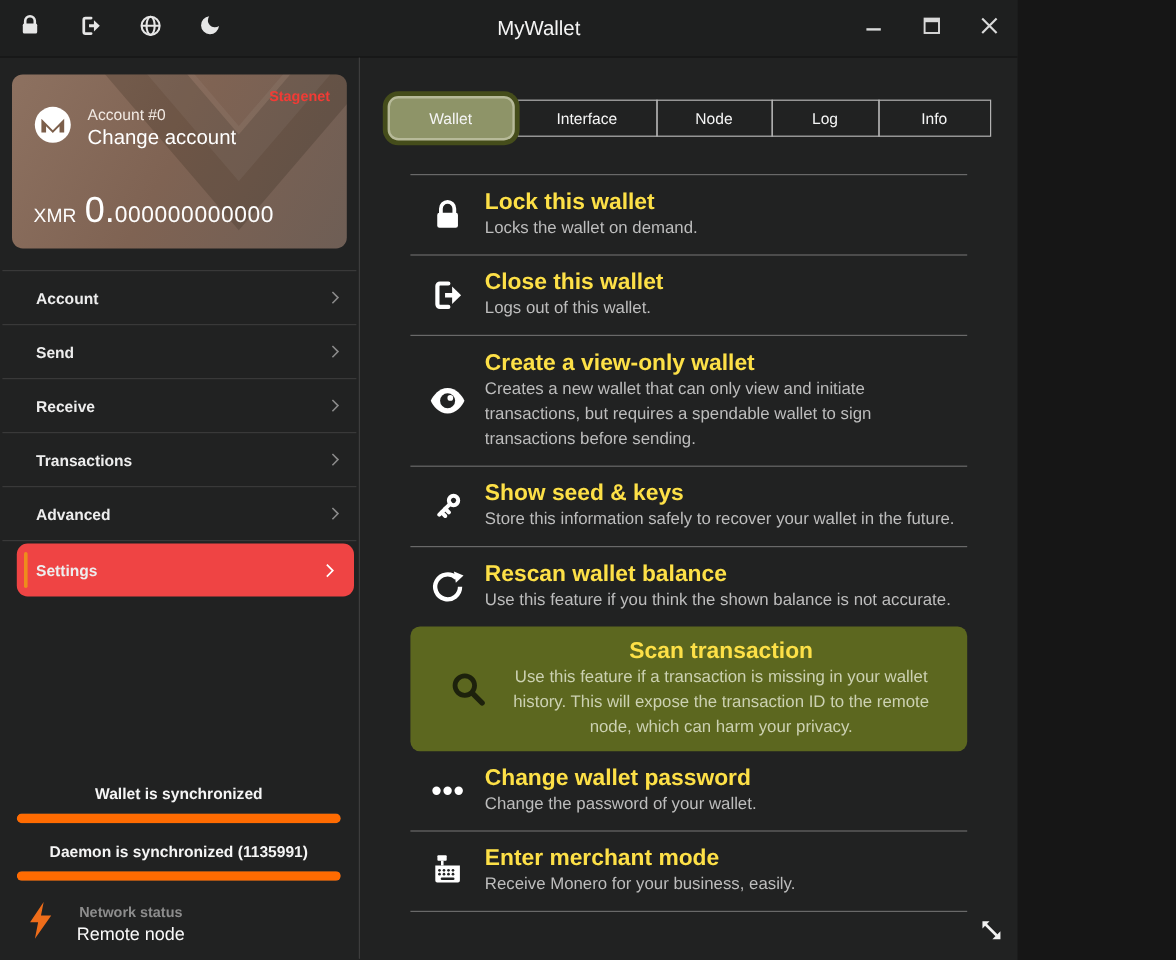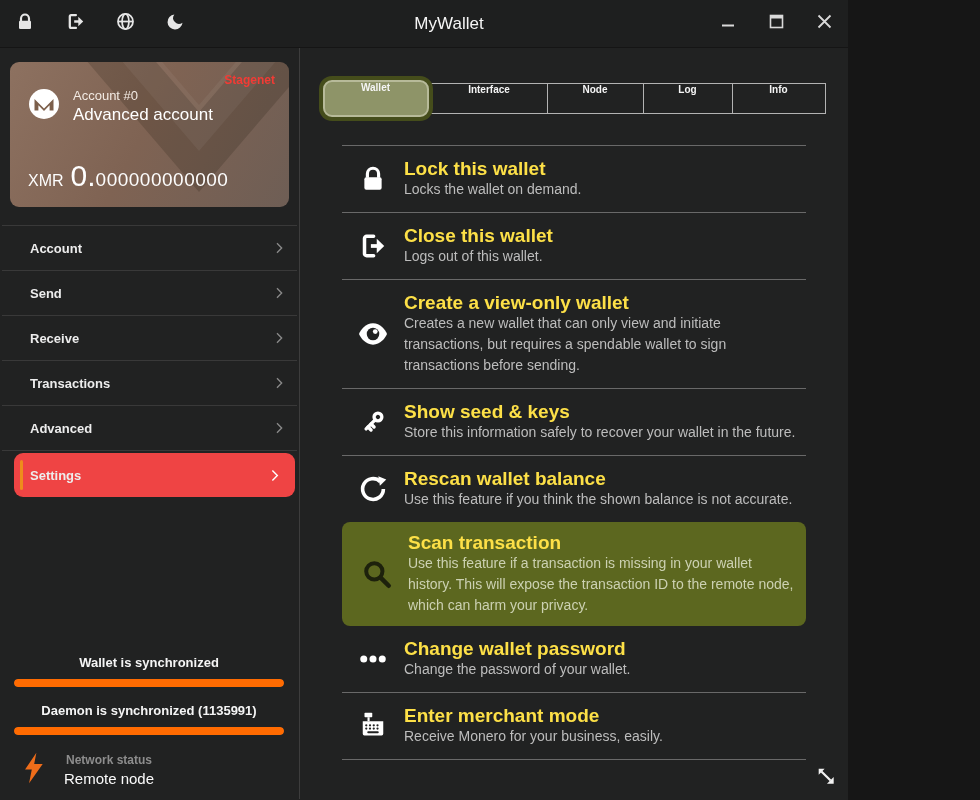--- a/index.html
+++ b/index.html
@@ -64,38 +64,38 @@
   .status { position:absolute; left:14px; right:15px; bottom:10px;text-align:center; }
   .sync-label { font-size:13px; font-weight:bold; color:#f5f5f5; }
   .pbar { height:8px; border-radius:4px; background:#3a3a3a; margin:9px 0 16px 0; overflow:hidden; }
   .pfill { height:100%; border-radius:4px; background:#ff6b01; }
   .net { display:flex; align-items:center; gap:19px; margin-top:14px; padding-left:8px; }
   .net-label { font-size:12px; font-weight:bold; color:#8d8d8d; }
   .net-value { font-size:15px; color:#fafafa; margin-top:3px; }
   
   .tabs { display:flex; justify-content:center; align-items:center; height:46px; }
   .tab {
-    height:31px; display:flex; justify-content:center;
-    border:1px solid #b3b3b3; margin-left:-1px; font-size:10px; font-weight:bold;
+    height:31px; display:flex; align-items:center; justify-content:center;
+    border:1px solid #b3b3b3; margin-left:-1px; font-size:13px; font-weight:normal;
     color:#f5f5f5; cursor:pointer; background:transparent;
   }
   .tab.selected {
     z-index:2; height:37px; border:2px solid #b7ba99; border-radius:9px;
     background:#8e9468; box-shadow:0 0 0 4px #454d1b; margin-right:3px; margin-left:0;
   }
   .tw-wallet { width:106px; } .tw-interface { width:117px; } .tw-node { width:97px; }
   .tw-log { width:90px; } .tw-info { width:94px; }
   
   .rows { margin:24px 42px 0 42px; }
   .sep { border-top:1px solid #696969; }
   .srow { display:flex; align-items:center; padding:12px 0; cursor:pointer; }
   .ricon { width:62px; flex:none; display:flex; justify-content:center; }
   .rtitle { font-size:19px; font-weight:bold; color:#fde047; line-height:21px; }
   .rsub { font-size:14px; color:#bdbdbd; line-height:21px; }
-  .srow.highlight { background:#5c671f; border-radius:8px; padding:10px 4px; }
+  .srow.highlight { background:#5c671f; border-radius:8px; padding:10px 17px;text-align:center; }
   .srow.highlight .rsub { color:#ccd1b2; }
   .rtext { padding-right:8px; }
   .resize-cursor { position:absolute; right:11px; bottom:9px; }
 </style>
 </head>
 <body>
 
 <div class="app">
 
   <div class="topbar">
@@ -172,21 +172,21 @@
         <div class="card-badge">Stagenet</div>
         <div class="card-head">
           <span class="mlogo">
             <svg width="32" height="32" viewBox="0 0 32 32">
                 <circle cx="16" cy="16" r="15" fill="#ffffff"></circle>
                 <path d="M6.5 22.5 V11 L16 20.5 L25.5 11 V22.5 H21.6 V17.3 L16 22.9 L10.4 17.3 V22.5 Z" fill="#7c5f4b"></path>
               </svg>
           </span>
           <div>
             <div class="acct-index">Account #0</div>
-            <div class="acct-name">Advanced account</div>
+            <div class="acct-name">Change account</div>
           </div>
         </div>
         <div class="balance">
           <span class="bal-cur">XMR</span>
           <span class="bal-whole">0.</span>
           <span class="bal-frac">000000000000</span>
         </div>
       </div>
 
       <div class="menu">

